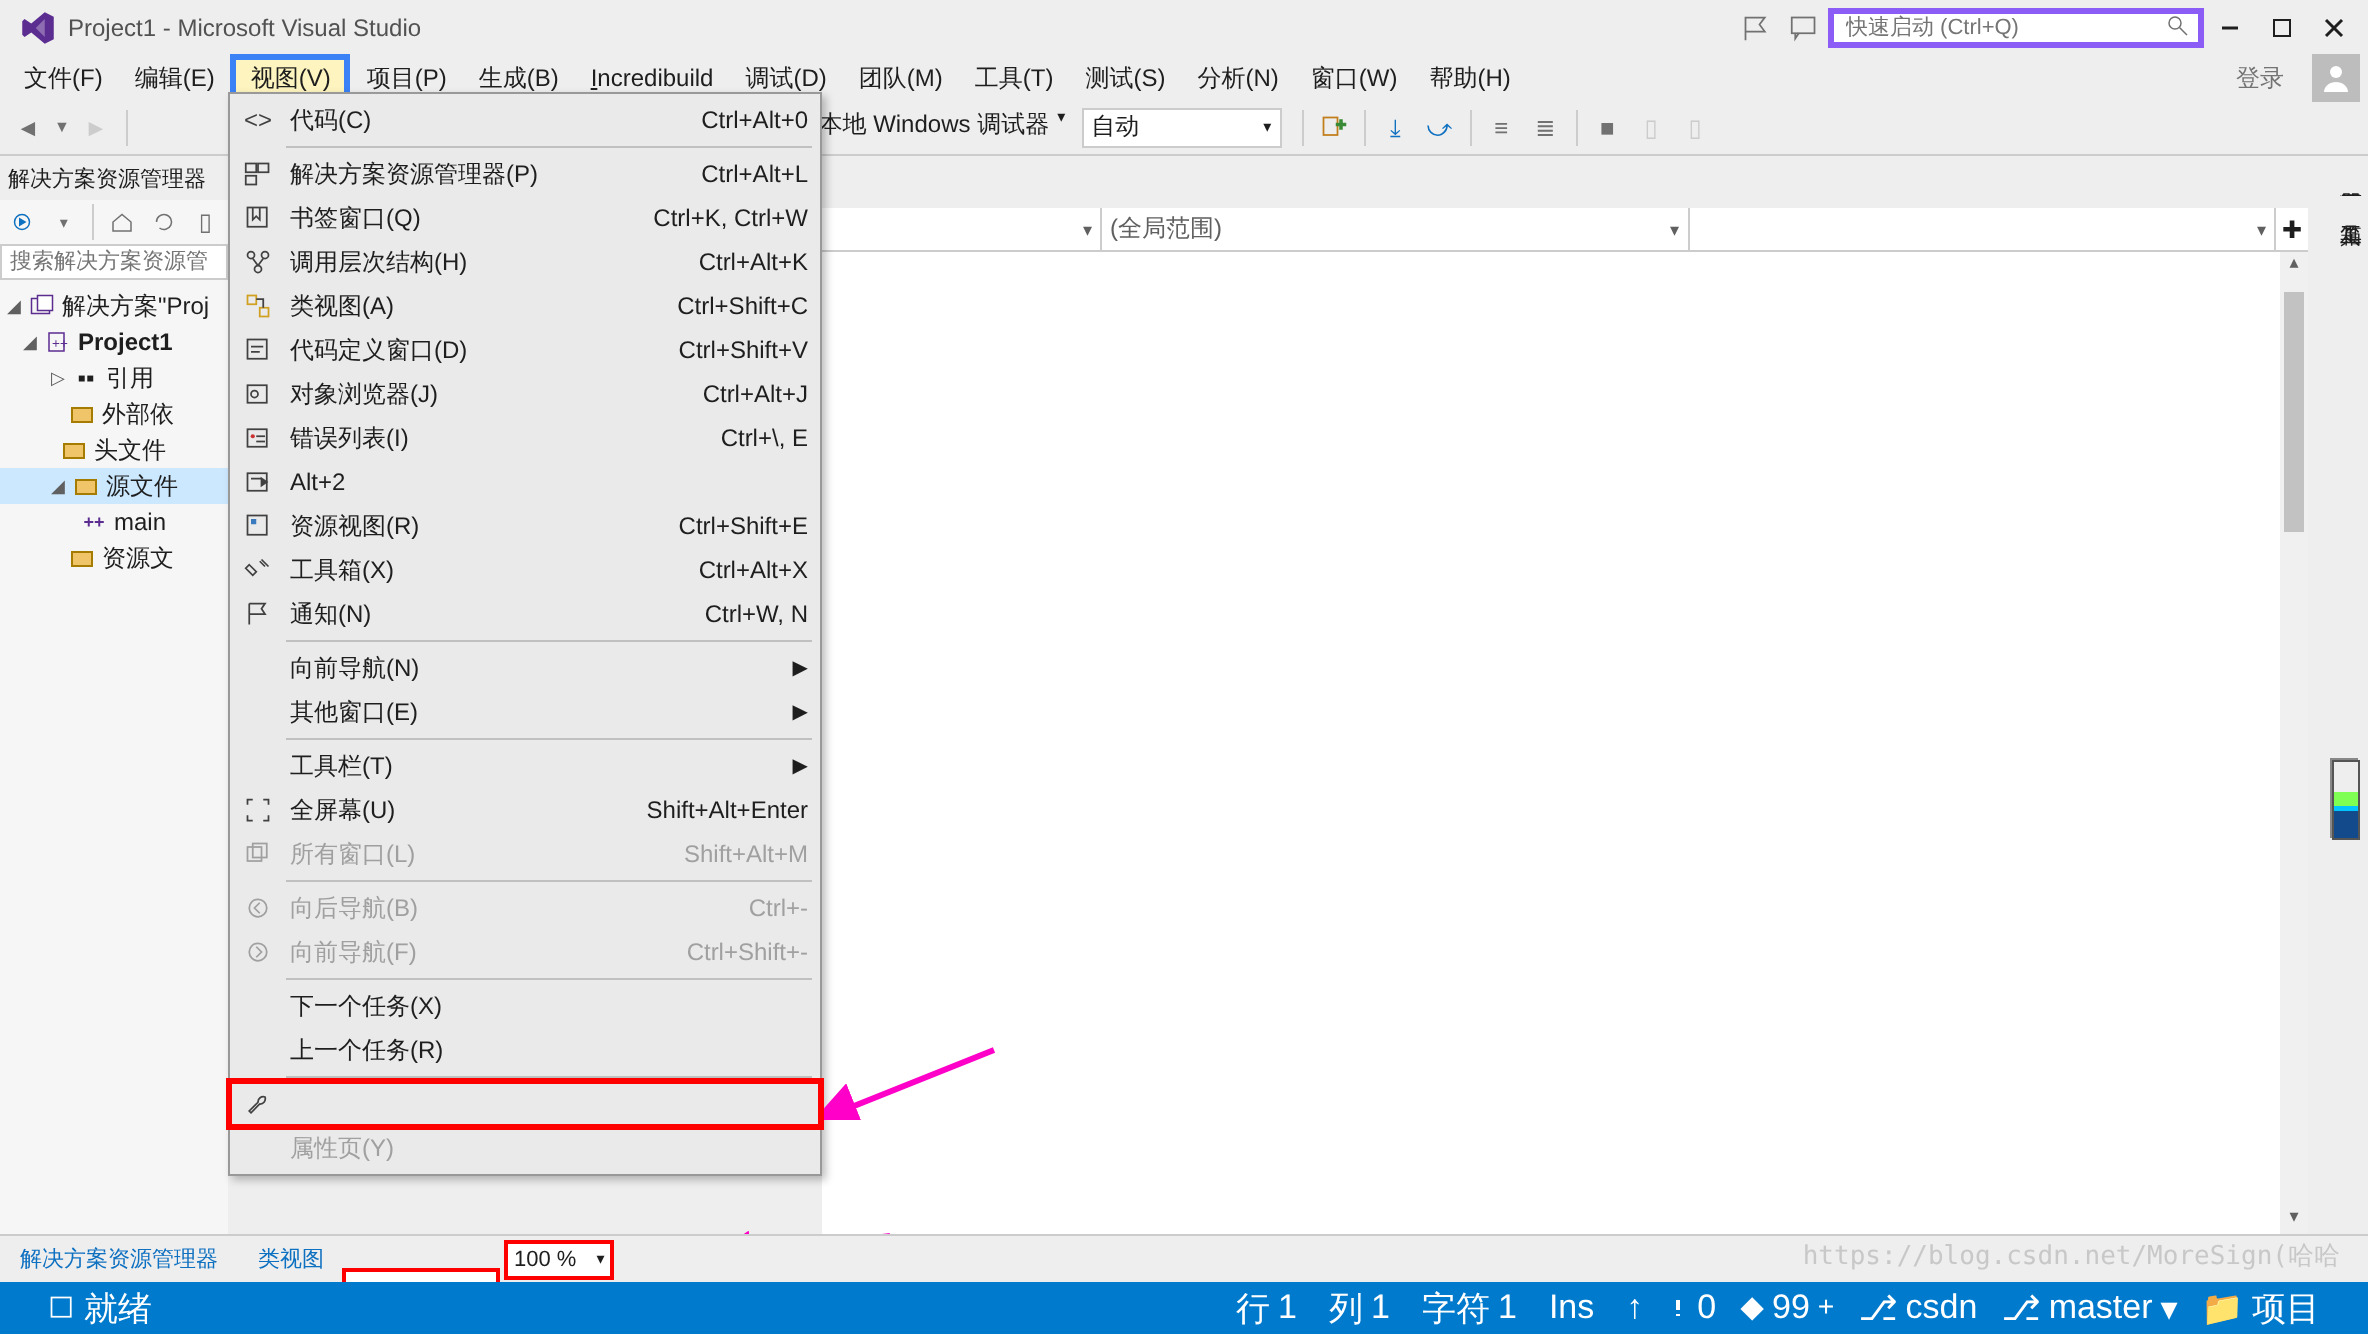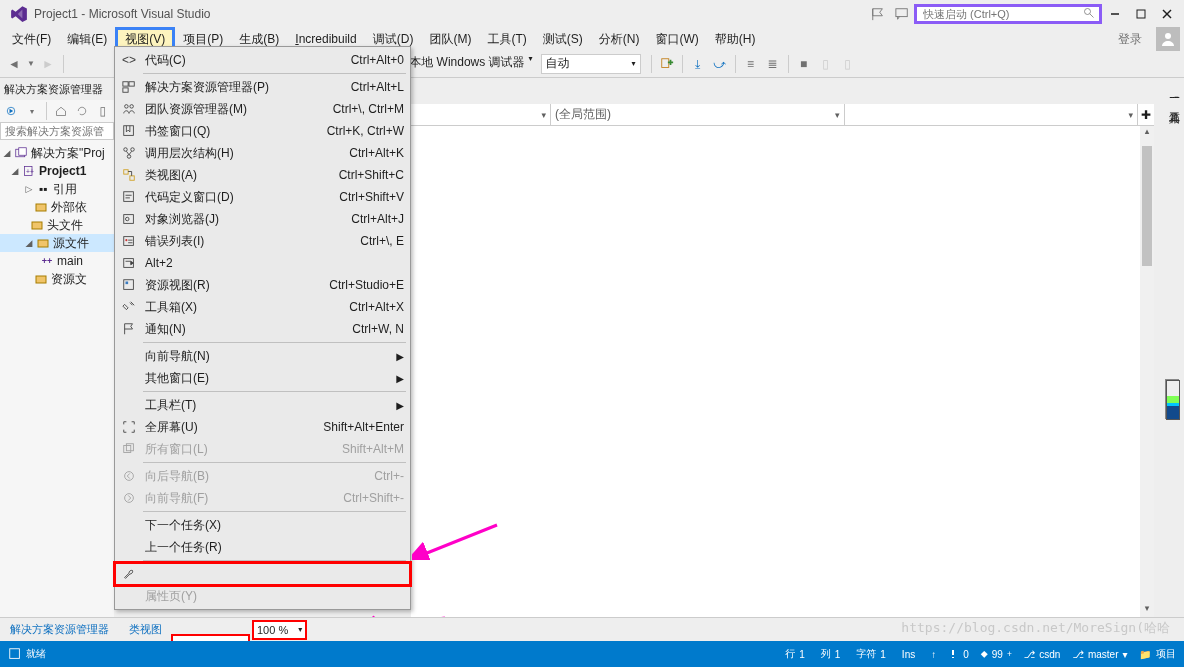--- a/index.html
+++ b/index.html
@@ -50,21 +50,21 @@
   .editor-body .scroll { position:absolute; right:0; top:0; bottom:0; width:14px; background:#f0f0f0; }
   .scroll-thumb{position:absolute; left:2px; right:2px; top:20px; height:120px; background:#c2c2c2;}
   .scroll-btn{position:absolute; left:0; right:0; height:14px; background:#f0f0f0; color:#606060; font-size:9px; text-align:center;}
   .right-stack { position: absolute; top: 78px; right: 0; width: 20px; display:flex; flex-direction:column; gap:4px; align-items:center; padding-top:4px;}
   .vtab { writing-mode: vertical-rl; background: #eee; padding: 6px 2px; color: #1e1e1e; font-size:11px;}
   .bottom-tabs { position:absolute; bottom:26px; left:0; right:0; height:24px; background:#eee; display:flex; align-items:center; border-top: 1px solid #ccc; font-size:11px;}
   .btab { padding: 3px 10px; color: #0e70c0; }
   .btab.active { background:#fff; border:1px solid #ccc; border-bottom:1px solid #fff; color:#1e1e1e; position:relative; top:17px;}
   .red-box { outline: 2px solid #f00; outline-offset: -1px; }
   .zoom-box { display:flex; align-items:center; gap:2px; height:18px; border:1px solid #ccc; background:#fff; padding:0 3px; margin-left:4px;}
-  .statusbar { position:absolute; bottom:0; left:0; right:0; height:26px; background:#007acc; color:#fff; display:flex; align-items:center; padding:0 8px; font-size:10px; gap:16px;}
+  .statusbar { position:absolute; bottom:0; left:0; right:0; height:26px; background:#007acc; color:#fff; display:flex; align-items:center; padding:0 24px; font-size:17px; gap:16px;}
   .statusbar .sitem{display:inline-flex; align-items:center; gap:4px;}
   .statusbar .right{margin-left:auto; display:flex; gap:12px; align-items:center;}
   .magenta-arrow { position:absolute; pointer-events:none; }
   u { text-decoration: underline; }
   .watermark{position:absolute; right:14px; bottom:30px; color:rgba(128,128,128,0.35); font-size:13px; font-family:Consolas,monospace;}
   .sound-ind{position:absolute; right:4px; top:380px; width:14px; height:40px; background:linear-gradient(to top,#124a8c 0%,#124a8c 35%,#00c5ff 35%,#00c5ff 42%,#7fff54 42%,#7fff54 60%,transparent 60%); border:1px solid #555; box-shadow: -1px -1px 0 #888;}
 </style>
 </head>
 <body>
 
@@ -303,31 +303,20 @@
           <rect x="8" y="2" width="6" height="5" fill="none" stroke="#414141"></rect>
           <rect x="1" y="9" width="6" height="5" fill="none" stroke="#414141"></rect>
         </svg>
       </span>
       <span class="ddlabel">解决方案资源管理器(P)</span>
       <span class="ddshort">Ctrl+Alt+L</span>
     </div>
   <div class="dd-item">
       <span class="ddicon">
         <svg width="14" height="14" viewBox="0 0 16 16">
-          <circle cx="5" cy="5" r="2" fill="none" stroke="#414141"></circle>
-          <circle cx="11" cy="5" r="2" fill="none" stroke="#414141"></circle>
-          <path d="M2 13c0-2 2-3 3-3s3 1 3 3M8 13c0-2 2-3 3-3s3 1 3 3" fill="none" stroke="#414141"></path>
-        </svg>
-      </span>
-      <span class="ddlabel">团队资源管理器(M)</span>
-      <span class="ddshort">Ctrl+\, Ctrl+M</span>
-    </div>
-  <div class="dd-item">
-      <span class="ddicon">
-        <svg width="14" height="14" viewBox="0 0 16 16">
           <rect x="2" y="2" width="11" height="11" fill="none" stroke="#414141"></rect>
           <path d="M5 2v7l2-2 2 2V2" fill="none" stroke="#414141"></path>
         </svg>
       </span>
       <span class="ddlabel">书签窗口(Q)</span>
       <span class="ddshort">Ctrl+K, Ctrl+W</span>
     </div>
   <div class="dd-item">
       <span class="ddicon">
         <svg width="14" height="14" viewBox="0 0 16 16">
@@ -393,21 +382,21 @@
       <span class="ddshort">Alt+2</span>
     </div>
   <div class="dd-item">
       <span class="ddicon">
         <svg width="14" height="14" viewBox="0 0 16 16">
           <rect x="2" y="2" width="11" height="11" fill="none" stroke="#414141"></rect>
           <rect x="4" y="4" width="3" height="3" fill="#3a7bbf"></rect>
         </svg>
       </span>
       <span class="ddlabel">资源视图(R)</span>
-      <span class="ddshort">Ctrl+Studio+E</span>
+      <span class="ddshort">Ctrl+Shift+E</span>
     </div>
   <div class="dd-item">
       <span class="ddicon">
         <svg width="14" height="14" viewBox="0 0 16 16">
           <path d="M3 5l4 4-2 2-4-4zM9 3l3 3M10 2l4 4" stroke="#414141" fill="none"></path>
         </svg>
       </span>
       <span class="ddlabel">工具箱(X)</span>
       <span class="ddshort">Ctrl+Alt+X</span>
     </div>

